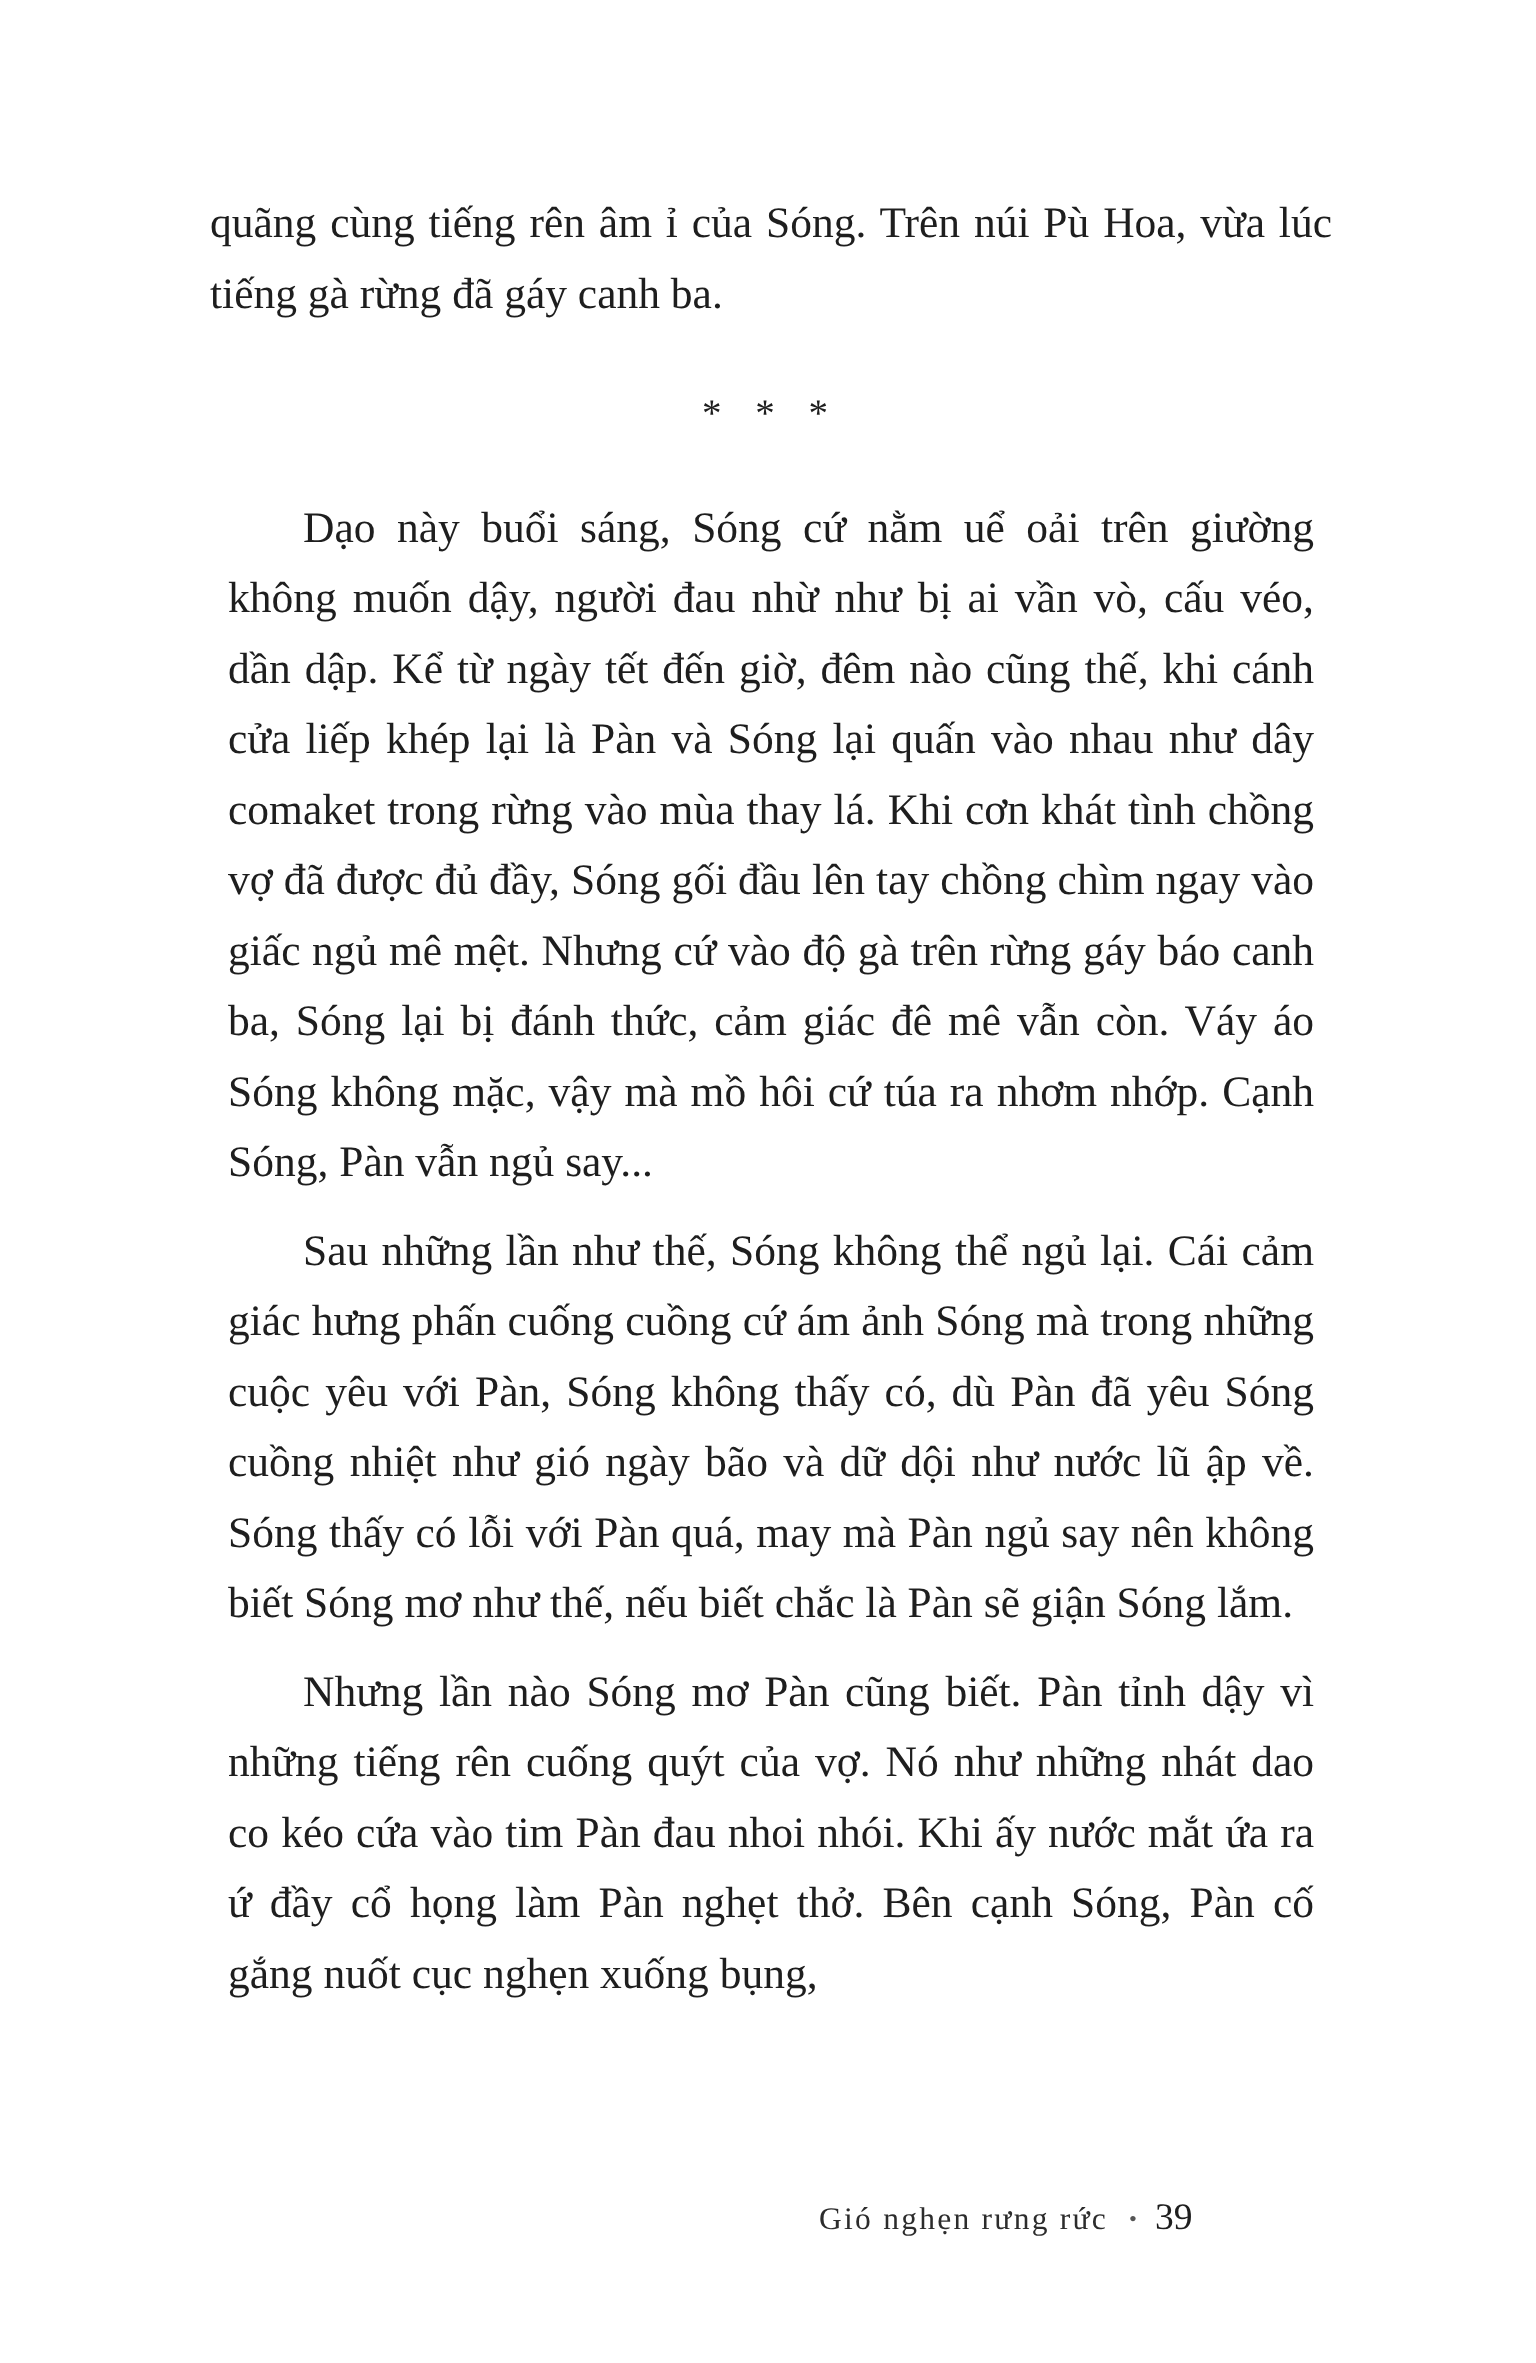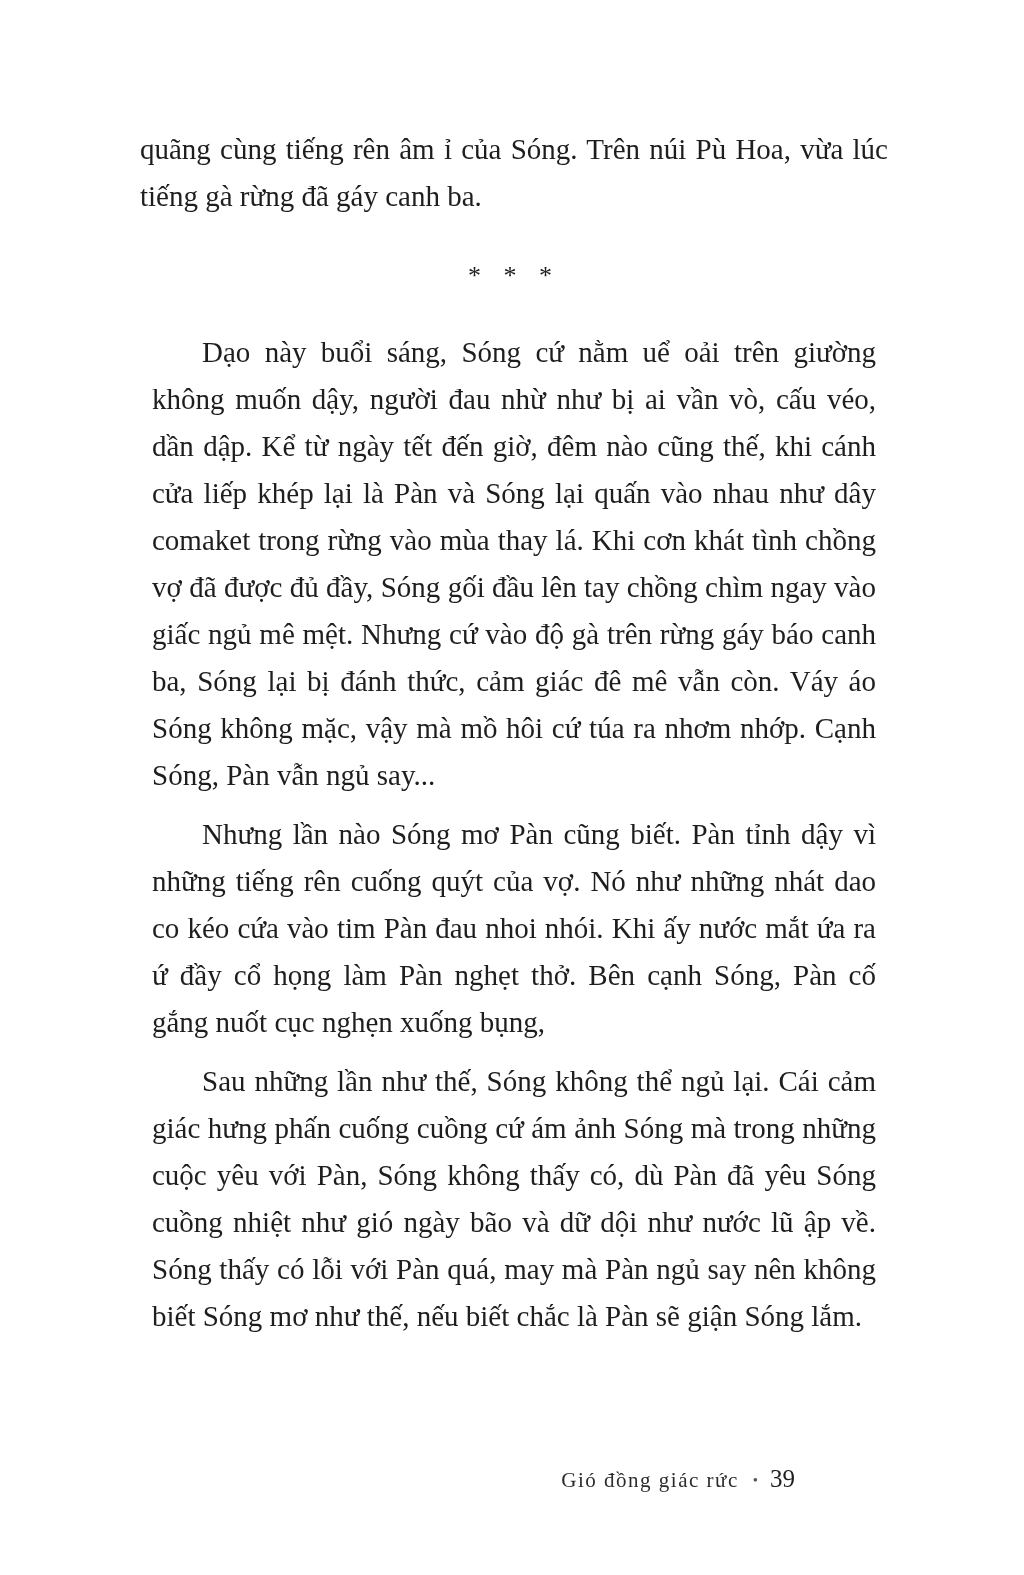--- a/index.html
+++ b/index.html
@@ -70,20 +70,20 @@
     }
   </style>
 </head>
 <body>
 
 <div class="page">
   <div class="content">
     <p class="continuation">quãng cùng tiếng rên âm ỉ của Sóng. Trên núi Pù Hoa, vừa lúc tiếng gà rừng đã gáy canh ba.</p>
     <div class="separator">* * *</div>
     <p class="para">Dạo này buổi sáng, Sóng cứ nằm uể oải trên giường không muốn dậy, người đau nhừ như bị ai vần vò, cấu véo, dần dập. Kể từ ngày tết đến giờ, đêm nào cũng thế, khi cánh cửa liếp khép lại là Pàn và Sóng lại quấn vào nhau như dây comaket trong rừng vào mùa thay lá. Khi cơn khát tình chồng vợ đã được đủ đầy, Sóng gối đầu lên tay chồng chìm ngay vào giấc ngủ mê mệt. Nhưng cứ vào độ gà trên rừng gáy báo canh ba, Sóng lại bị đánh thức, cảm giác đê mê vẫn còn. Váy áo Sóng không mặc, vậy mà mồ hôi cứ túa ra nhơm nhớp. Cạnh Sóng, Pàn vẫn ngủ say...</p>
+    <p class="para">Sau những lần như thế, Sóng không thể ngủ lại. Cái cảm giác hưng phấn cuống cuồng cứ ám ảnh Sóng mà trong những cuộc yêu với Pàn, Sóng không thấy có, dù Pàn đã yêu Sóng cuồng nhiệt như gió ngày bão và dữ dội như nước lũ ập về. Sóng thấy có lỗi với Pàn quá, may mà Pàn ngủ say nên không biết Sóng mơ như thế, nếu biết chắc là Pàn sẽ giận Sóng lắm.</p>
     <p class="para">Nhưng lần nào Sóng mơ Pàn cũng biết. Pàn tỉnh dậy vì những tiếng rên cuống quýt của vợ. Nó như những nhát dao co kéo cứa vào tim Pàn đau nhoi nhói. Khi ấy nước mắt ứa ra ứ đầy cổ họng làm Pàn nghẹt thở. Bên cạnh Sóng, Pàn cố gắng nuốt cục nghẹn xuống bụng,</p>
-    <p class="para">Sau những lần như thế, Sóng không thể ngủ lại. Cái cảm giác hưng phấn cuống cuồng cứ ám ảnh Sóng mà trong những cuộc yêu với Pàn, Sóng không thấy có, dù Pàn đã yêu Sóng cuồng nhiệt như gió ngày bão và dữ dội như nước lũ ập về. Sóng thấy có lỗi với Pàn quá, may mà Pàn ngủ say nên không biết Sóng mơ như thế, nếu biết chắc là Pàn sẽ giận Sóng lắm.</p>
   </div>
 
   <div class="footer">
-    <span>Gió đồng giác rức</span><span class="dot">•</span><span class="pagenum">39</span>
+    <span>Gió nghẹn rưng rức</span><span class="dot">•</span><span class="pagenum">39</span>
   </div>
 </div>
 
 </body></html>

